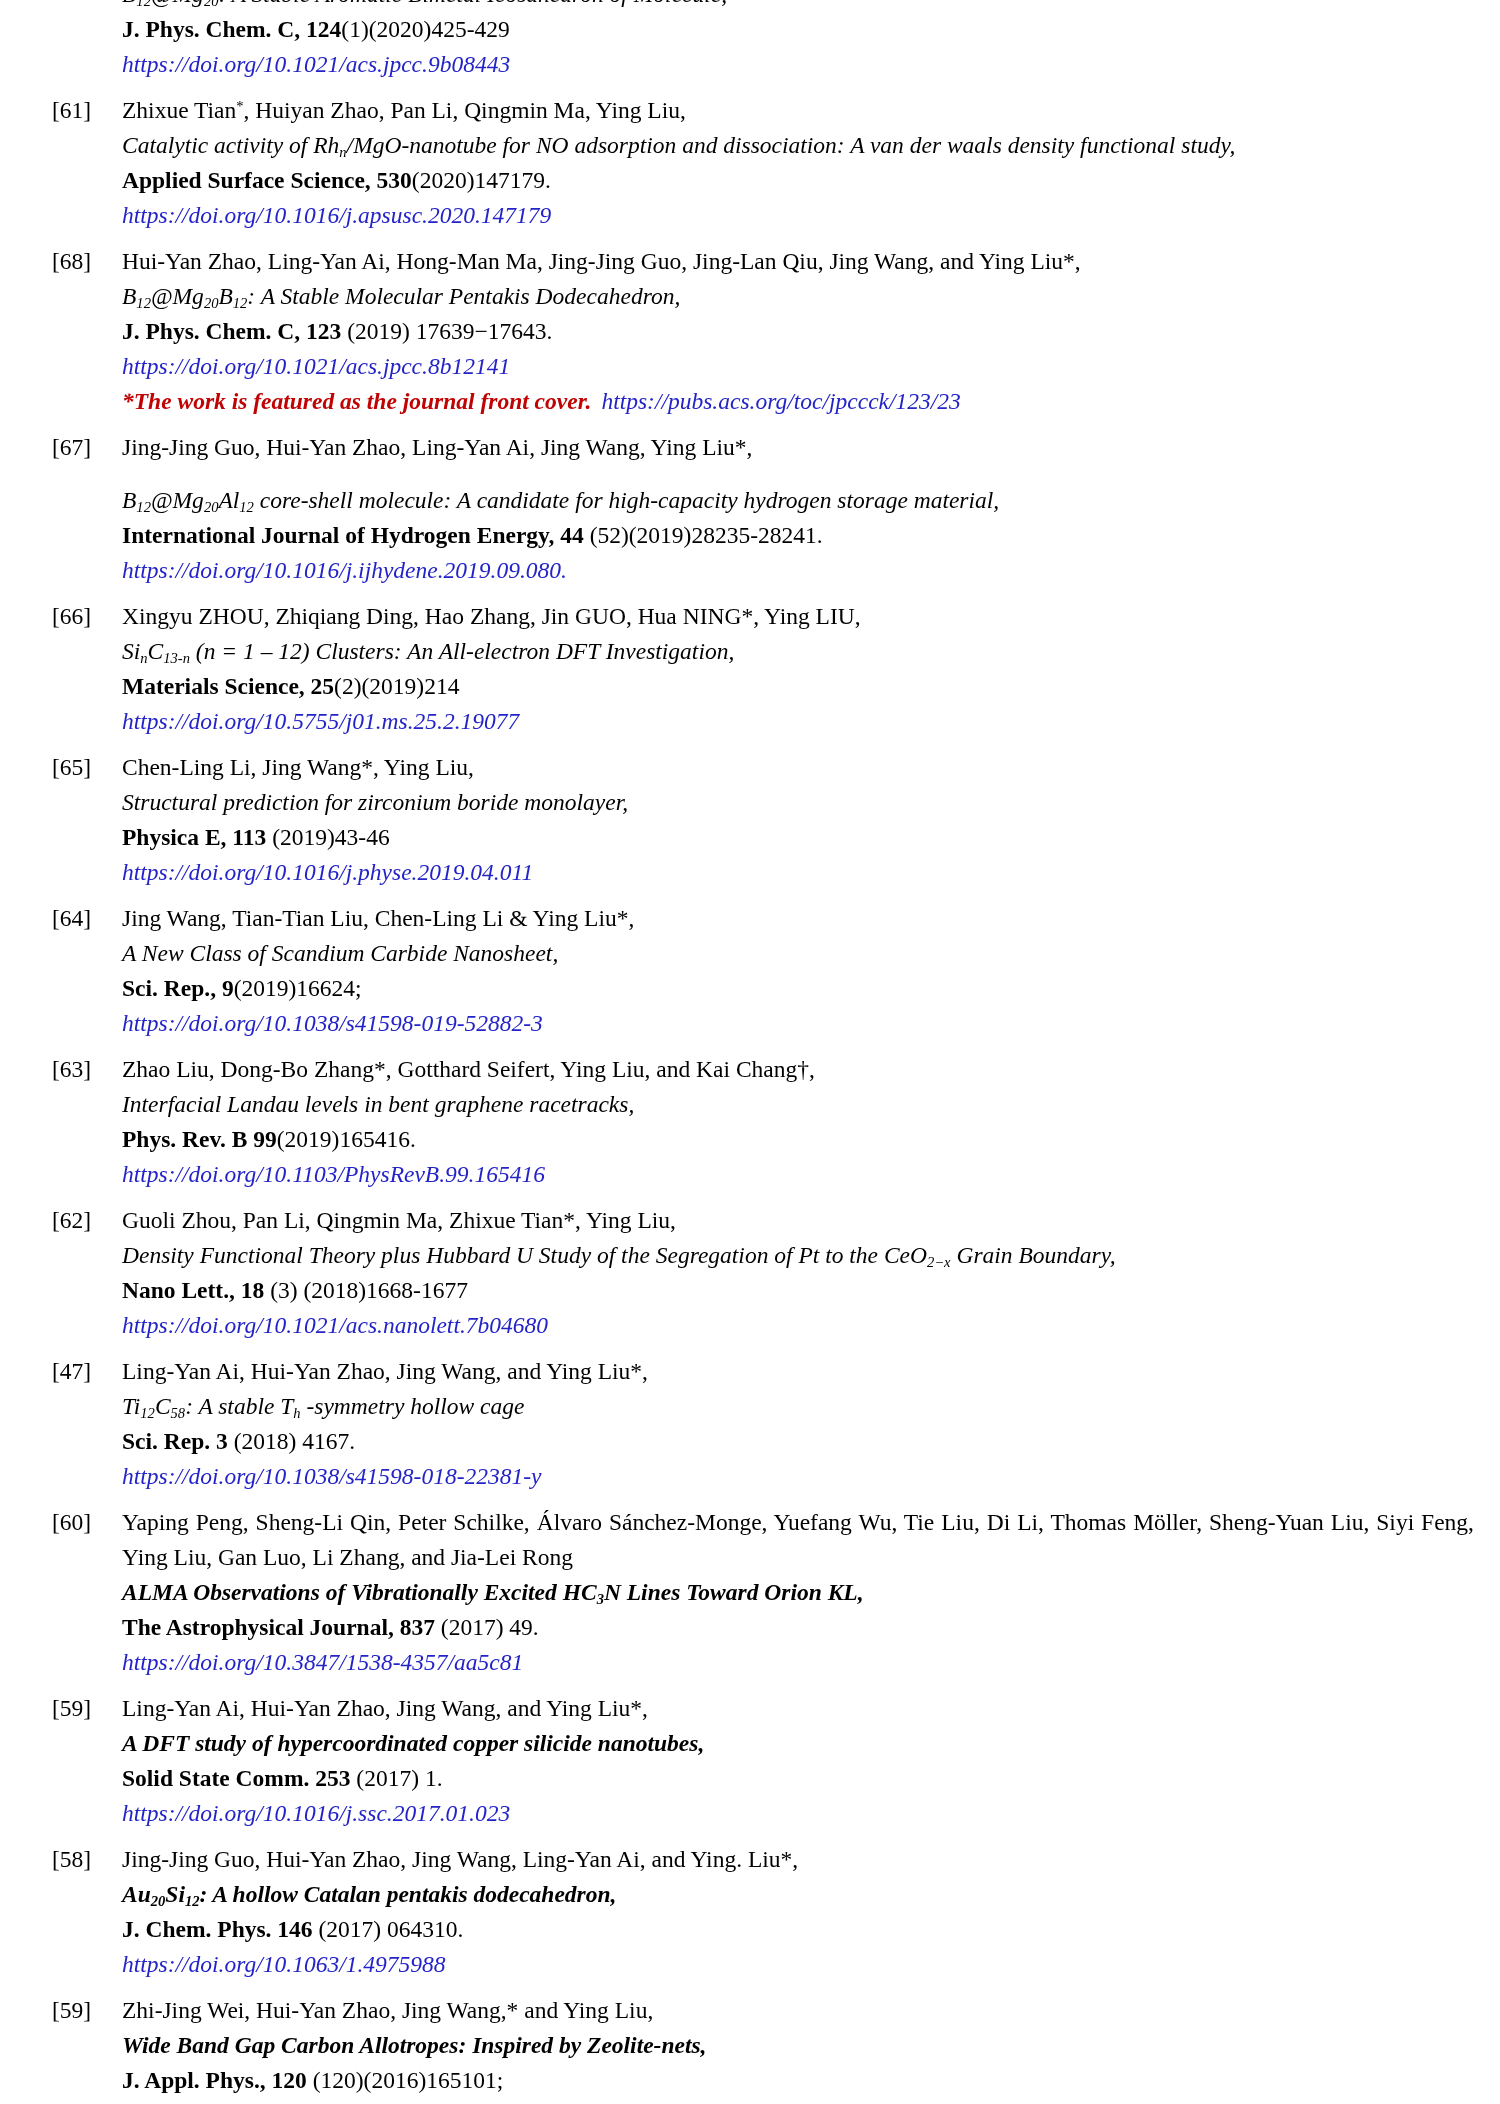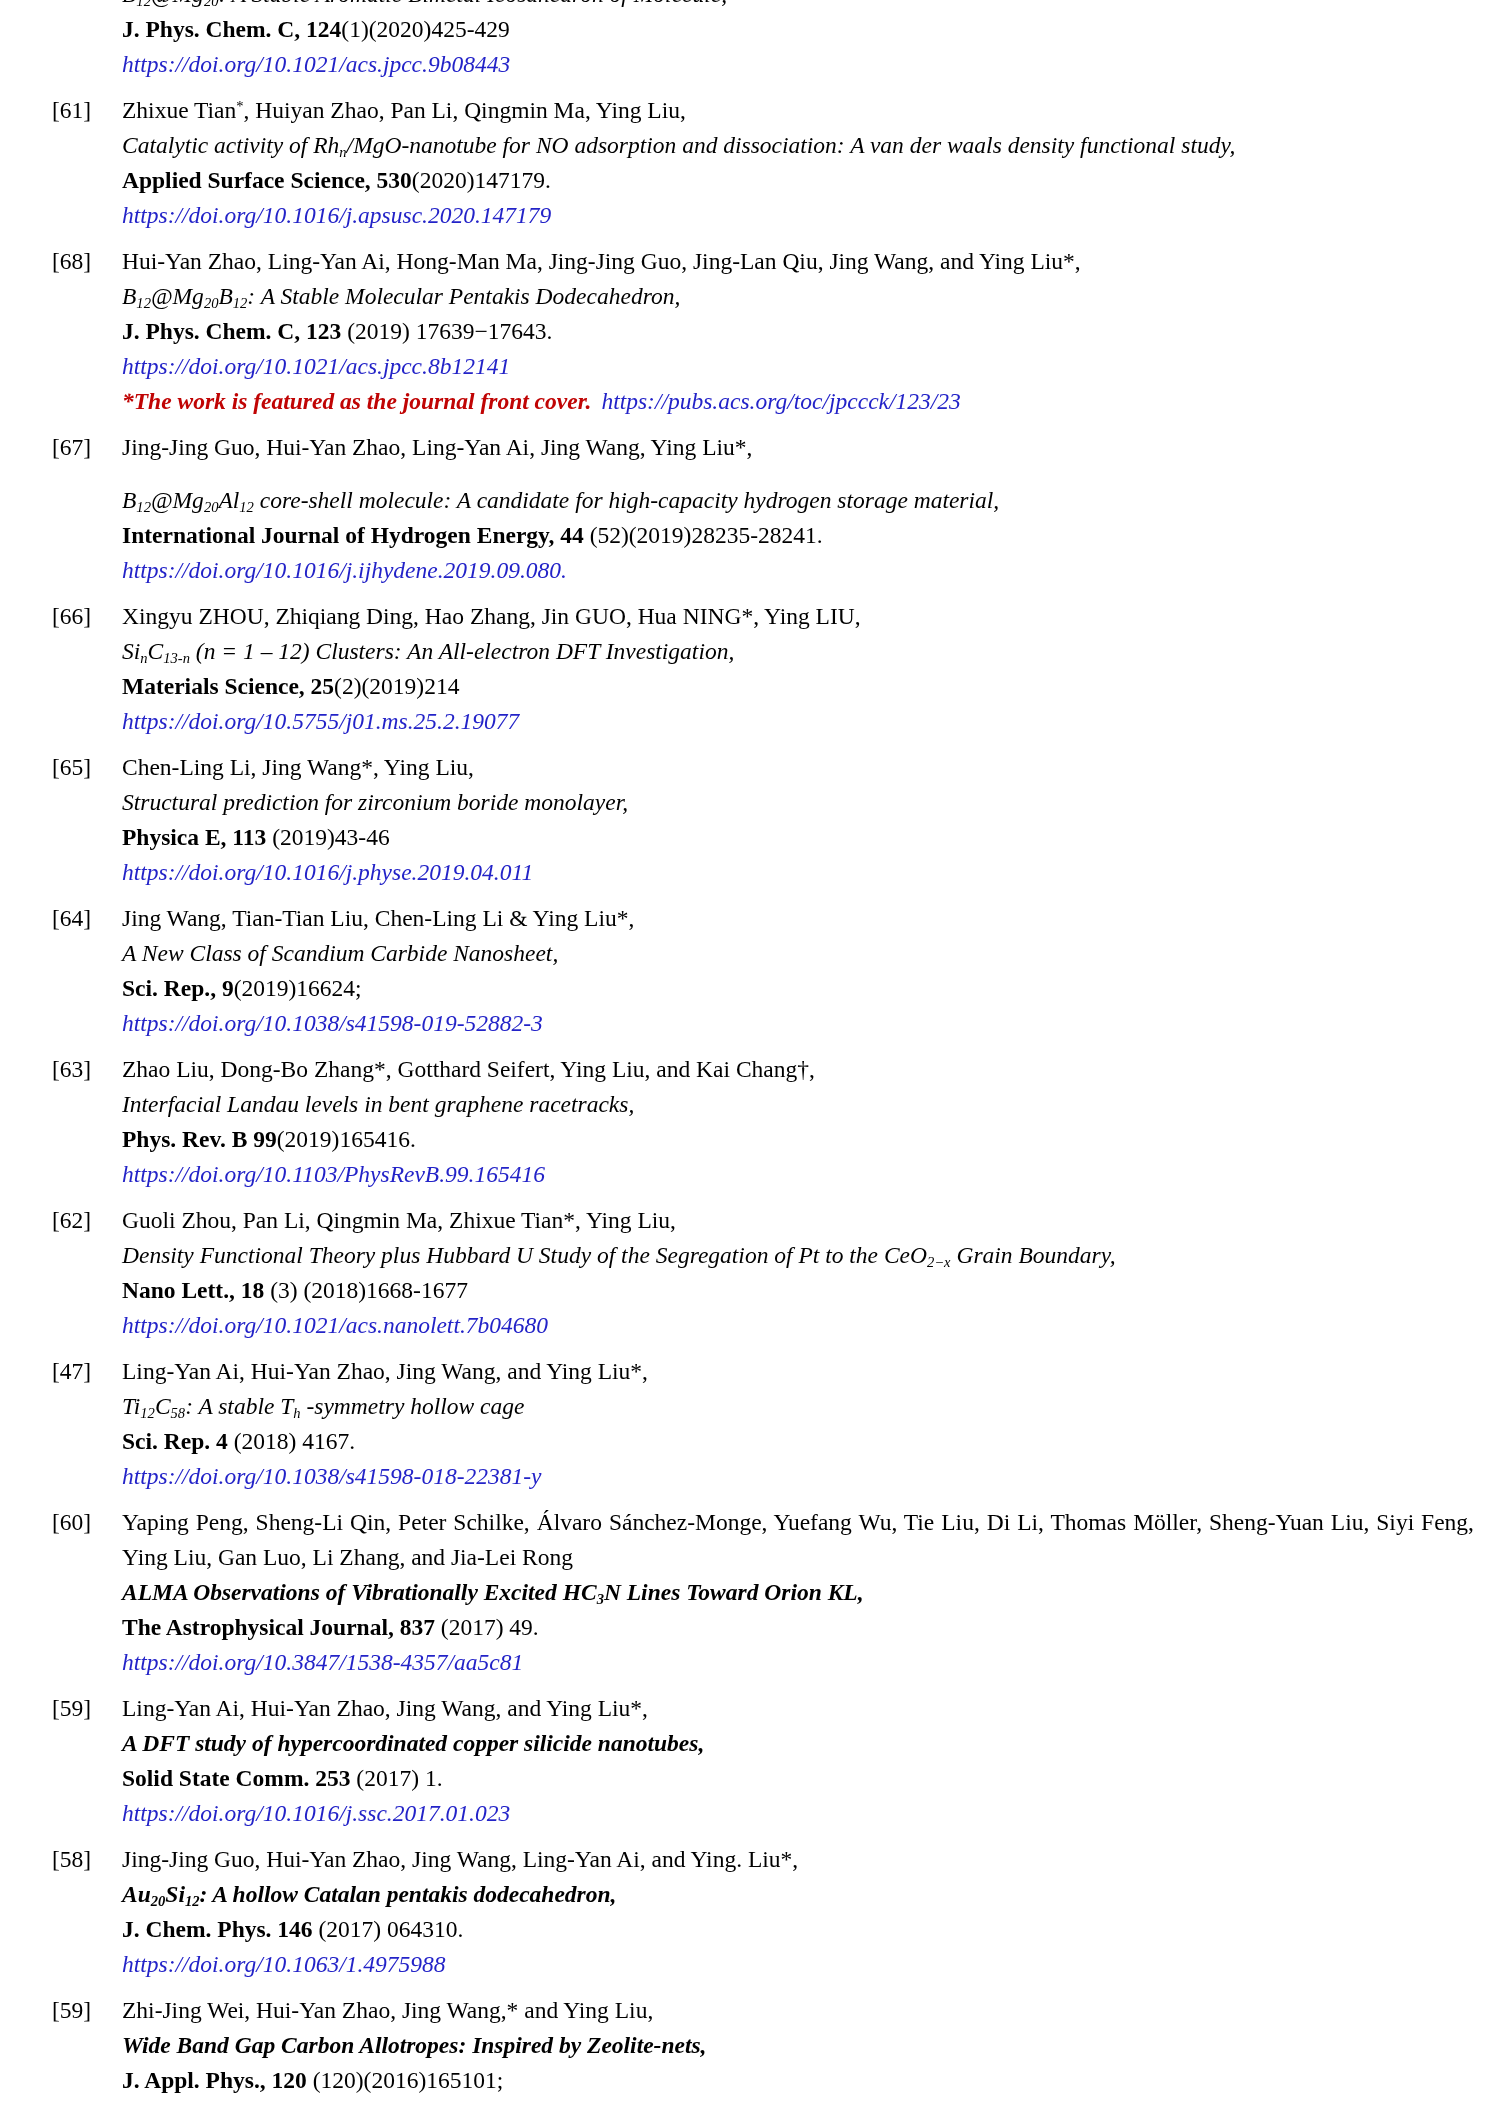--- a/index.html
+++ b/index.html
@@ -153,21 +153,21 @@
 
     </div>
   </div>
 
   <div class="entry">
     <span class="refnum">[47]</span>
     <div class="lines">
       <p class="authors">Ling-Yan Ai, Hui-Yan Zhao, Jing Wang, and Ying Liu*,</p>
 
       <p class="title">Ti<sub>12</sub>C<sub>58</sub>: A stable T<sub>h</sub> -symmetry hollow cage</p>
-      <p class="journal"><b class="jname">Sci. Rep. 4</b><span class="jrest"> (2018) 4167.</span></p>
+      <p class="journal"><b class="jname">Sci. Rep. 3</b><span class="jrest"> (2018) 4167.</span></p>
       <p class="doi"><a class="doi-link">https://doi.org/10.1038/s41598-018-22381-y</a></p>
 
     </div>
   </div>
 
   <div class="entry">
     <span class="refnum">[60]</span>
     <div class="lines">
       <p class="authors justify">Yaping Peng, Sheng-Li Qin, Peter Schilke, Álvaro Sánchez-Monge, Yuefang Wu, Tie Liu, Di Li, Thomas Möller, Sheng-Yuan Liu, Siyi Feng, Ying Liu, Gan Luo, Li Zhang, and Jia-Lei Rong</p>
 

